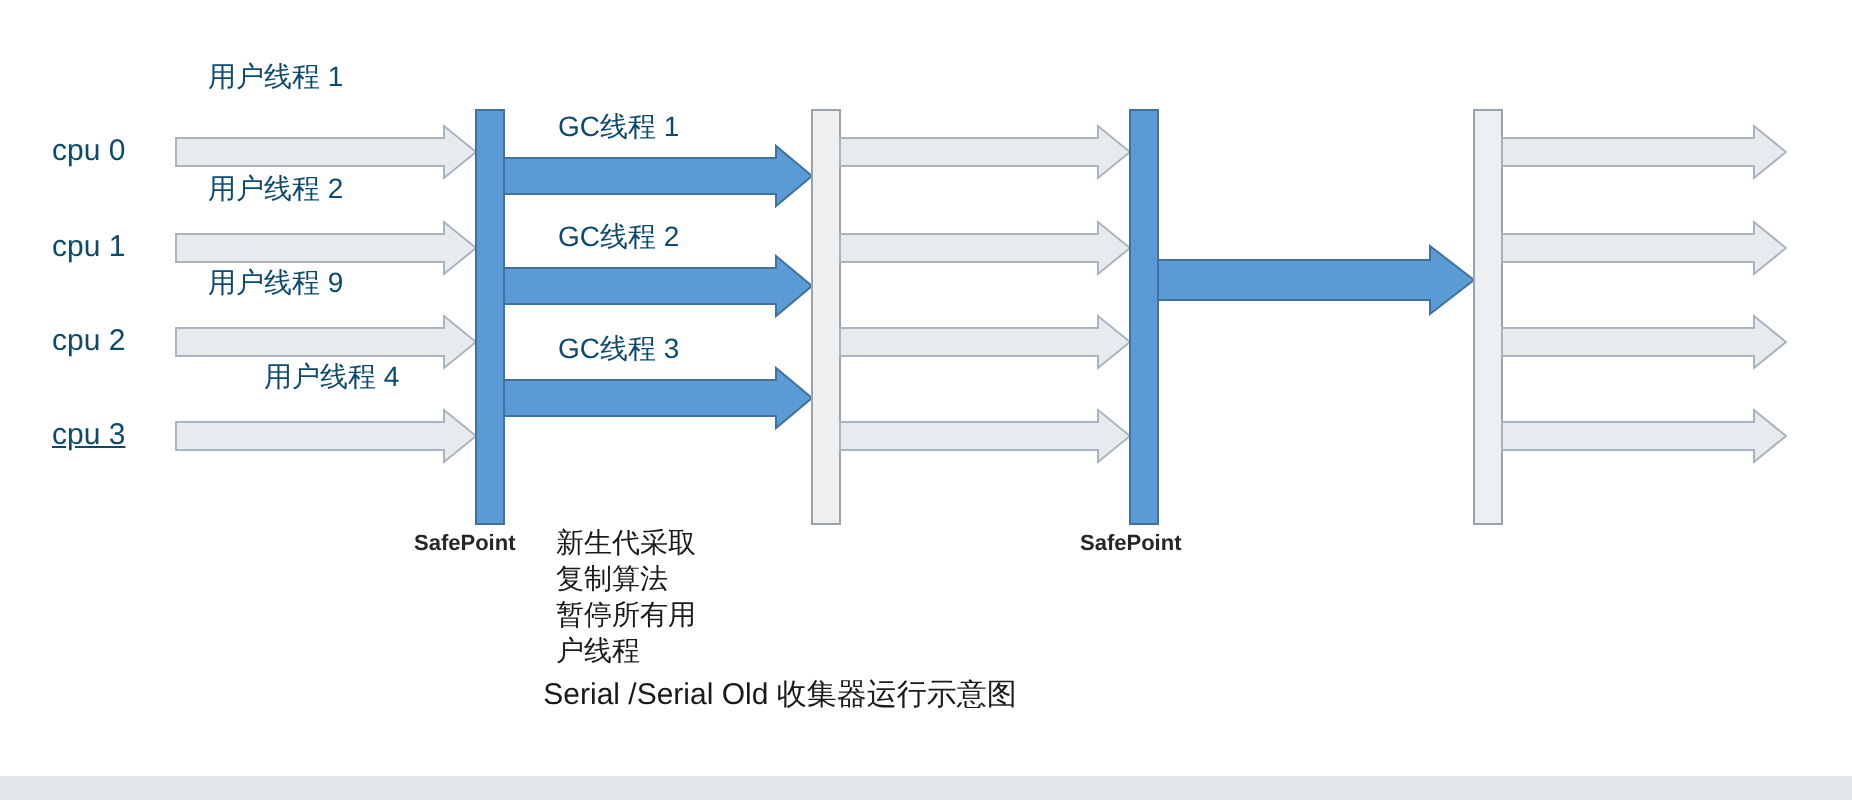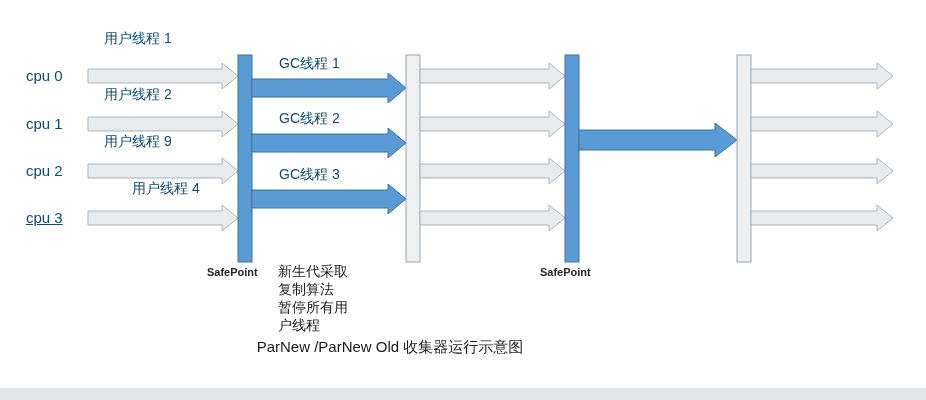--- a/index.html
+++ b/index.html
@@ -70,15 +70,15 @@
   <div class="lbl sp" style="left:540px; top:264px;">SafePoint</div>
 
   <div class="note" style="left:278px; top:262px;">
     <div>新生代采取</div>
     <div>复制算法</div>
     <div>暂停所有用</div>
     <div>户线程</div>
   </div>
 
 
-  <div class="caption" style="left:130px; top:338px; width:520px;">ParNew /ParNew Old 收集器运行示意图</div>
+  <div class="caption" style="left:130px; top:338px; width:520px;">Serial /Serial Old 收集器运行示意图</div>
 
 </div>
 
 </body></html>

